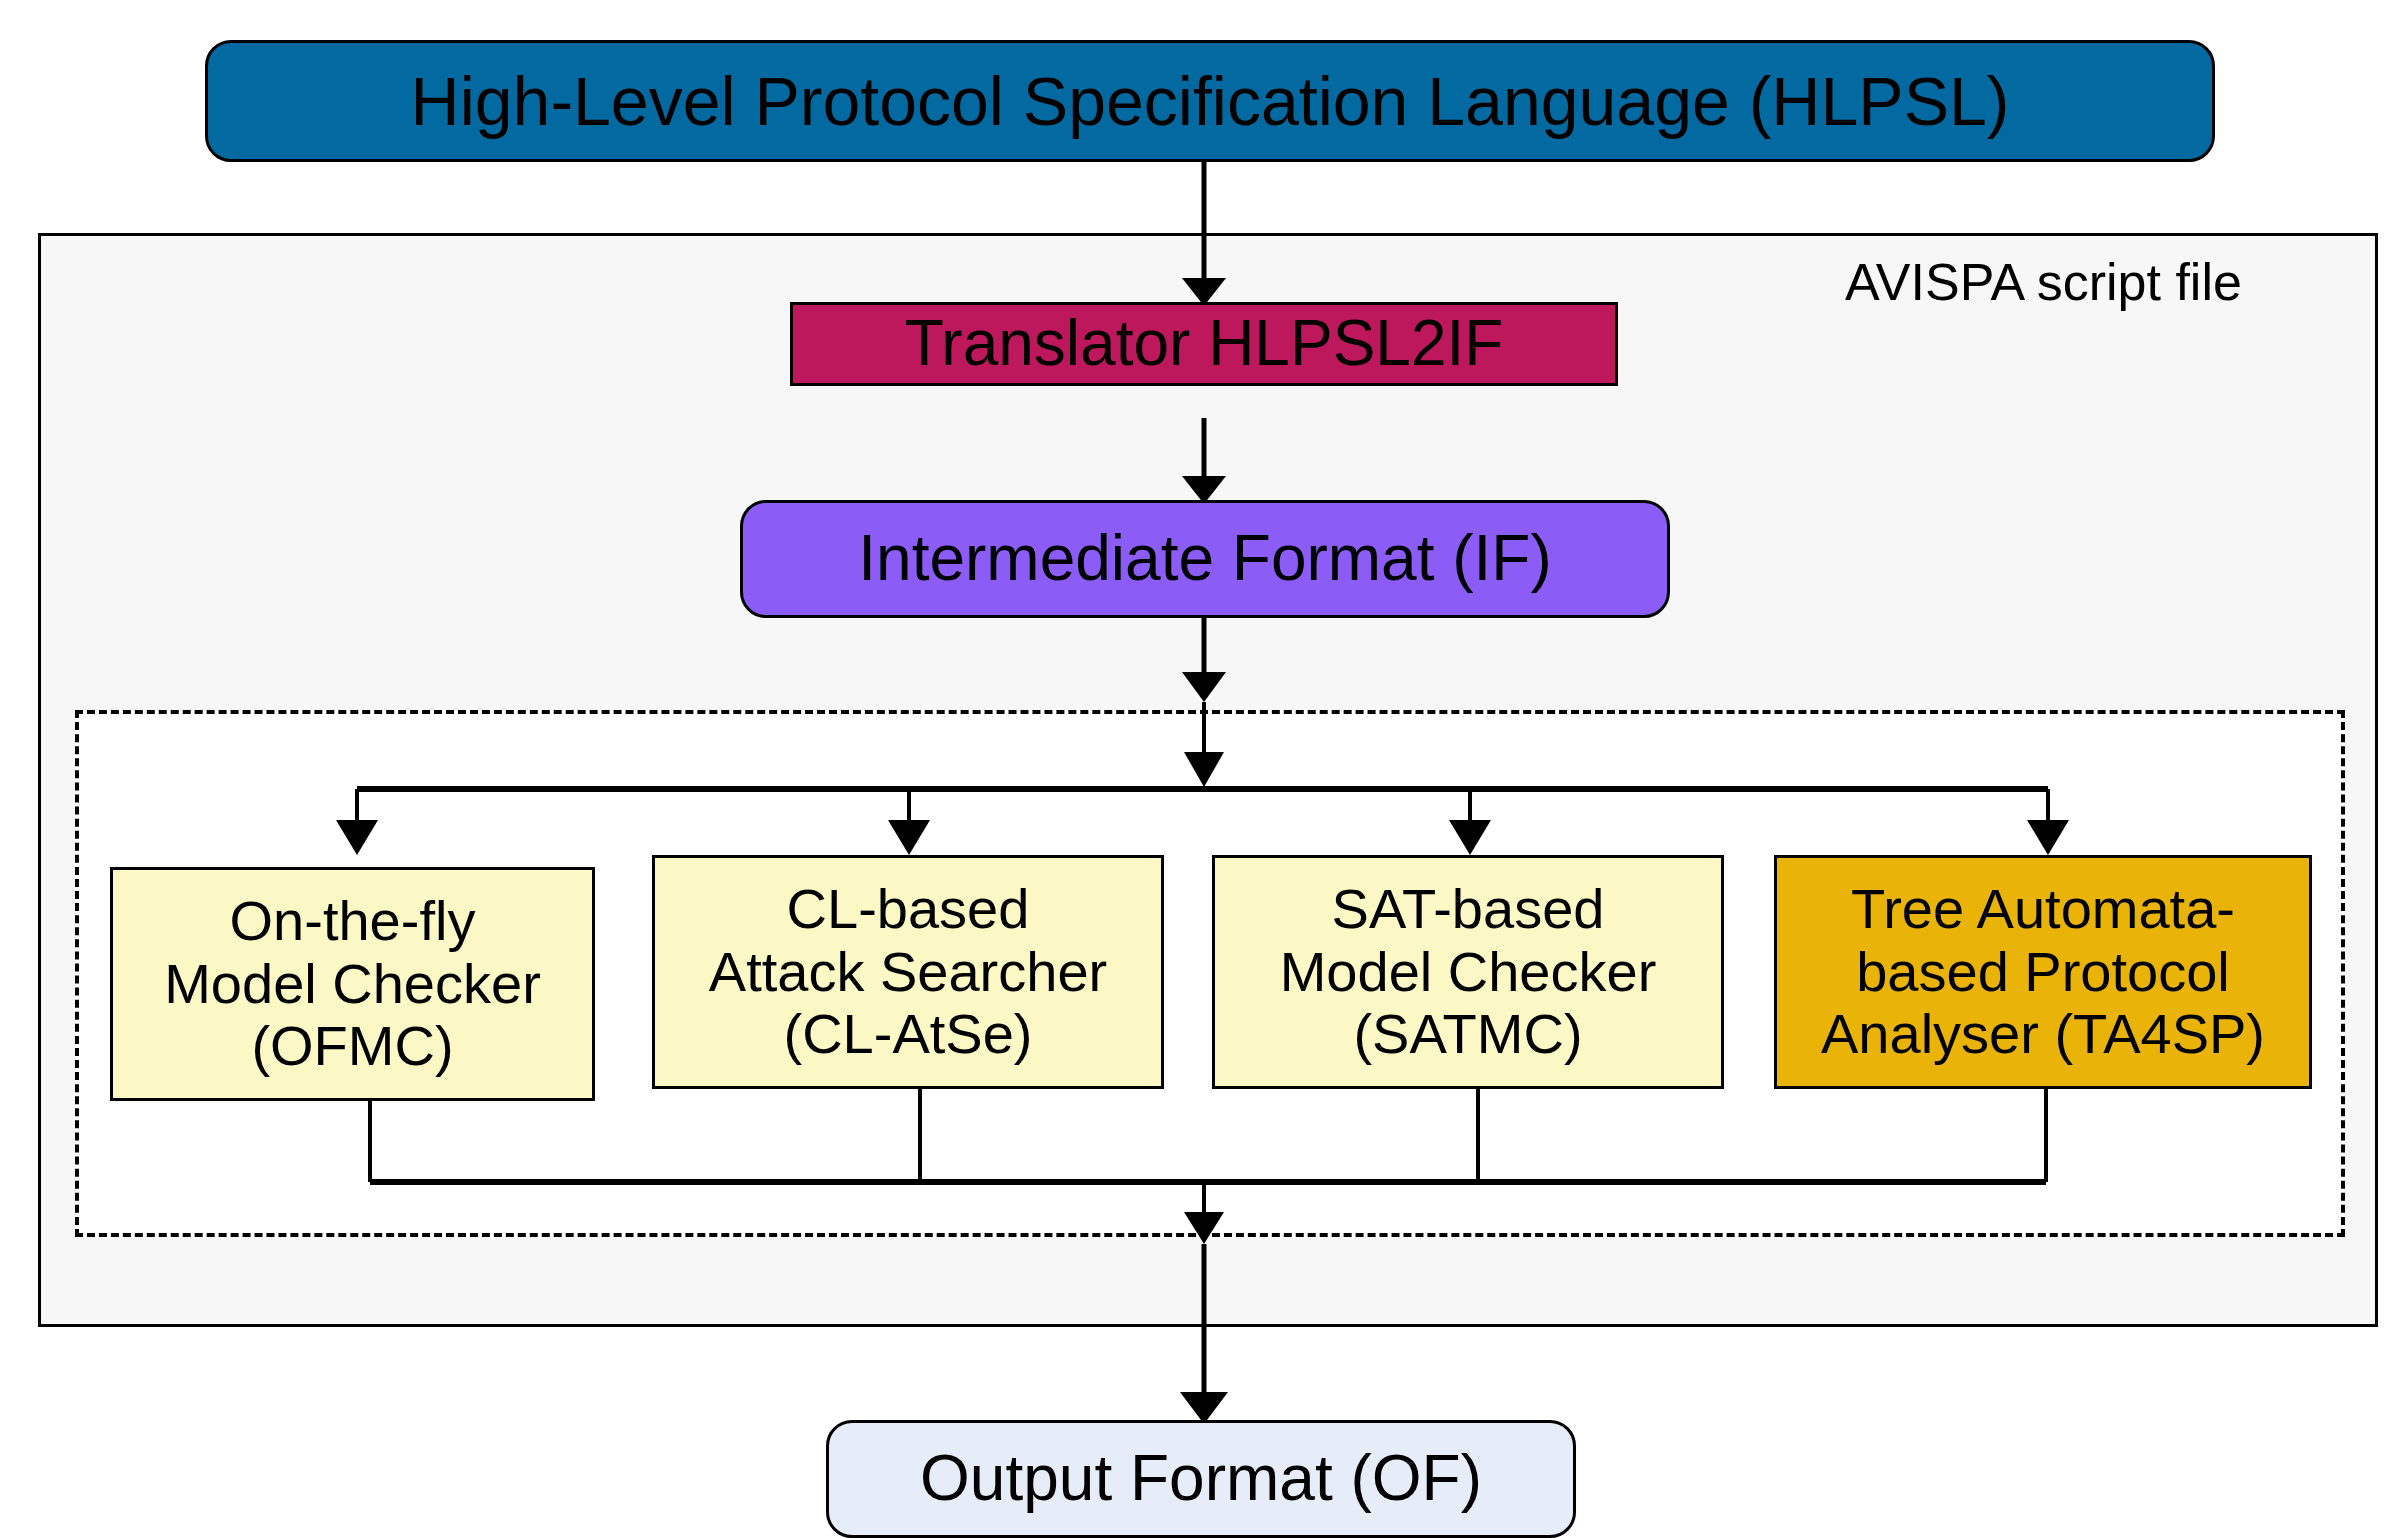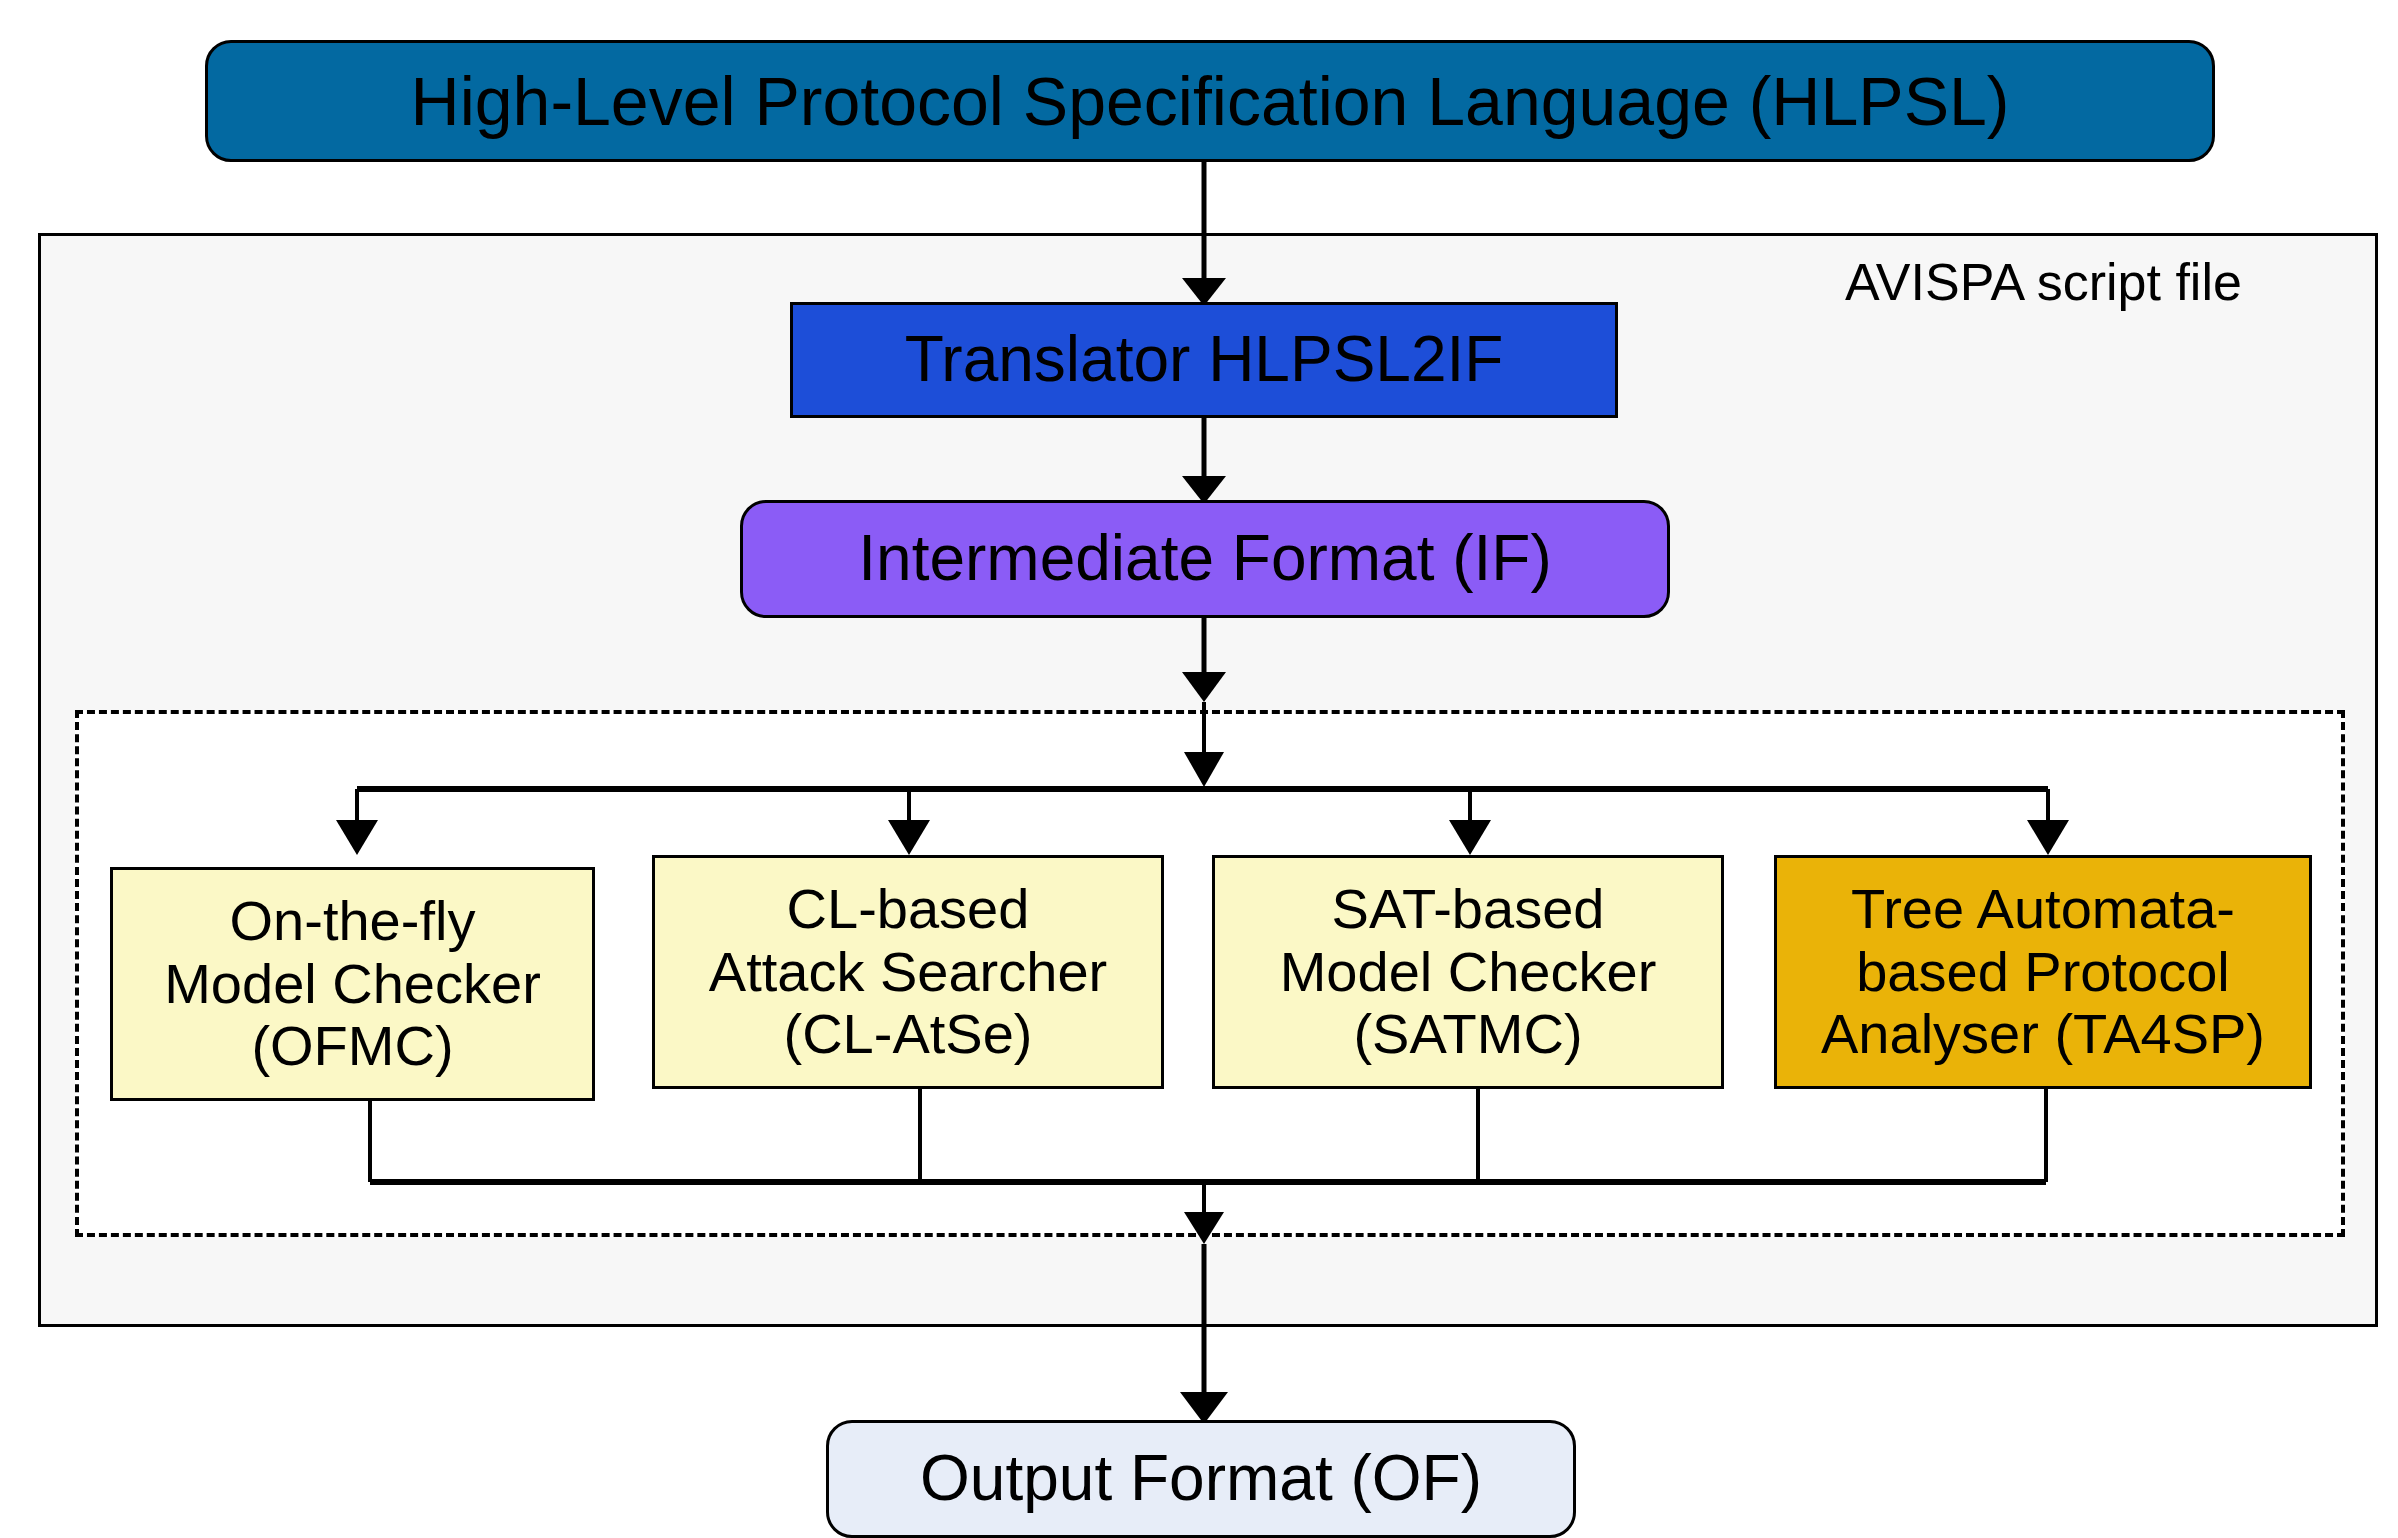--- a/index.html
+++ b/index.html
@@ -125,21 +125,21 @@
 
     <line x1="1204" y1="1182" x2="1204" y2="1212" stroke-width="4"></line>
     <polygon points="1184,1212 1224,1212 1204,1244"></polygon>
 
     <line x1="1204" y1="1244" x2="1204" y2="1392" stroke-width="5"></line>
     <polygon points="1180,1392 1228,1392 1204,1424"></polygon>
   </svg>
 
   <div class="node node-round" id="node-title" style="left: 205px; top: 40px; width: 2010px; height: 122px; font-size: 68px; background: #0369a1;">High-Level Protocol Specification Language (HLPSL)</div>
 
-  <div class="node node-yellow" id="node-translator" style="left: 790px; top: 302px; width: 828px; height: 116px; font-size: 64px; background: #1d4ed8;">Translator HLPSL2IF</div>
+  <div class="node node-yellow" id="node-translator" style="left: 790px; top: 302px; width: 828px; height: 84px; font-size: 64px; background: #be185d;">Translator HLPSL2IF</div>
 
   <div class="node node-round" id="node-if" style="left: 740px; top: 500px; width: 930px; height: 118px; font-size: 64px; background: #8b5cf6;">Intermediate Format (IF)</div>
 
   <div class="node node-yellow" id="node-ofmc" style="left: 110px; top: 855px; width: 485px; height: 234px; font-size: 56px; background: rgb(251, 248, 198); margin-top: 12px;">On-the-fly
 Model Checker
 (OFMC)</div>
 
   <div class="node node-yellow" id="node-clatse" style="left: 652px; top: 855px; width: 512px; height: 234px; font-size: 56px; background: rgb(251, 248, 198);">CL-based
 Attack Searcher
 (CL-AtSe)</div>

